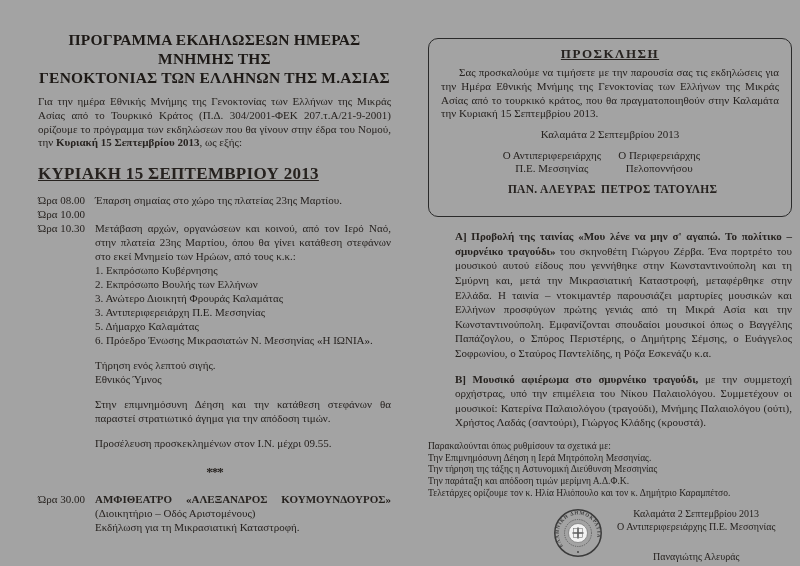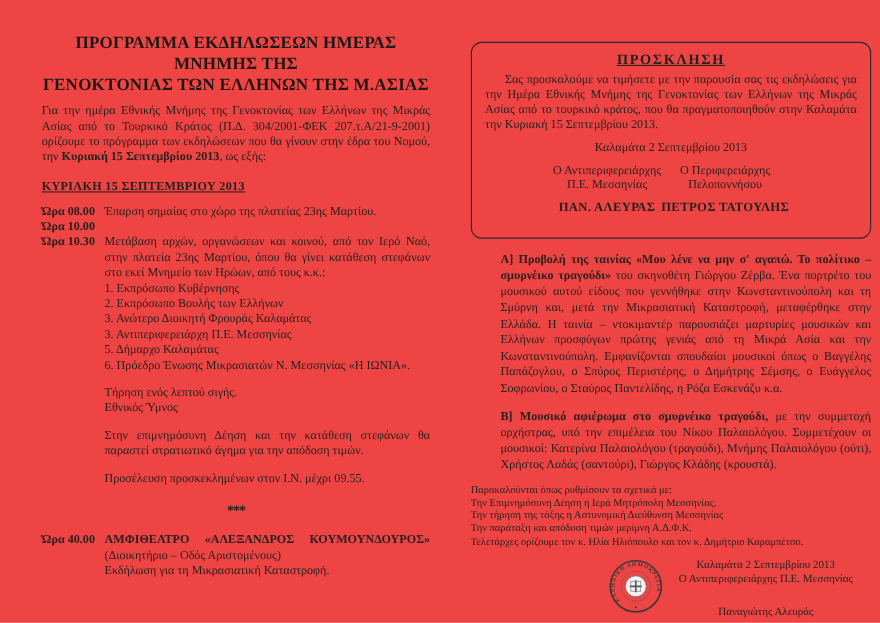--- a/index.html
+++ b/index.html
@@ -3,36 +3,36 @@
 <meta charset="utf-8">
 <style>
   * { margin:0; padding:0; box-sizing:border-box; }
   html,body { width:800px; height:566px; }
   body {
     font-family:"Liberation Serif","DejaVu Serif",serif;
     background:#e8e8e8;
   }
   .sheet {
     position:relative; width:800px; height:566px;
-    background:#ef4444; color:#26221f; overflow:hidden;
+    background:#a3a3a3; color:#26221f; overflow:hidden;
   }
   
   .col-left { position:absolute; left:38px; top:30px; width:353px; }
   .prog-title {
     text-align:center; font-weight:bold; font-size:15.5px; line-height:19px;
     color:#1d1916; letter-spacing:.2px;
   }
   .intro { margin-top:8px; font-size:11px; line-height:13.8px; text-align:justify; }
   .day-heading {
-    margin-top:14px; font-weight:bold; font-size:11px;
+    margin-top:14px; font-weight:bold; font-size:17px;
     text-decoration:underline; letter-spacing:.3px;
   }
   .sched { margin-top:9px; font-size:11px; line-height:14px; }
   .sched-row { display:flex; align-items:flex-start; }
-  .sched-time { width:57px; flex:0 0 57px; font-weight:bold; }
+  .sched-time { width:57px; flex:0 0 57px; font-weight:normal; }
   .sched-body { flex:1; text-align:justify; }
   .para { text-align:justify; }
   .gap { margin-top:11px; }
   .plain-list div { text-align:left; }
   .separator { text-align:center; font-weight:bold; font-size:13px; letter-spacing:-1px; margin:14px 0 0 0; }
   .evening { margin-top:12px; }
   .evening .venue-bold { font-weight:bold; }
   
   .col-right { position:absolute; left:428px; top:38px; width:364px; }
   .inv-box {
@@ -100,21 +100,21 @@
           <div class="para gap">Στην επιμνημόσυνη Δέηση και την κατάθεση στεφάνων θα παραστεί στρατιωτικό άγημα για την απόδοση τιμών.</div>
           <div class="para gap">Προσέλευση προσκεκλημένων στον Ι.Ν. μέχρι 09.55.</div>
         </div>
       </div>
     </div>
 
     <div class="separator">***</div>
 
     <div class="sched evening">
       <div class="sched-row">
-        <div class="sched-time">Ώρα 40.00</div>
+        <div class="sched-time">Ώρα 30.00</div>
         <div class="sched-body">
           <div class="para"><span class="venue-bold">ΑΜΦΙΘΕΑΤΡΟ «ΑΛΕΞΑΝΔΡΟΣ ΚΟΥΜΟΥΝΔΟΥΡΟΣ»</span><span> (Διοικητήριο – Οδός Αριστομένους)</span></div>
           <div class="para">Εκδήλωση για τη Μικρασιατική Καταστροφή.</div>
         </div>
       </div>
     </div>
   </div>
 
   <div class="col-right">
     <div class="inv-box">

